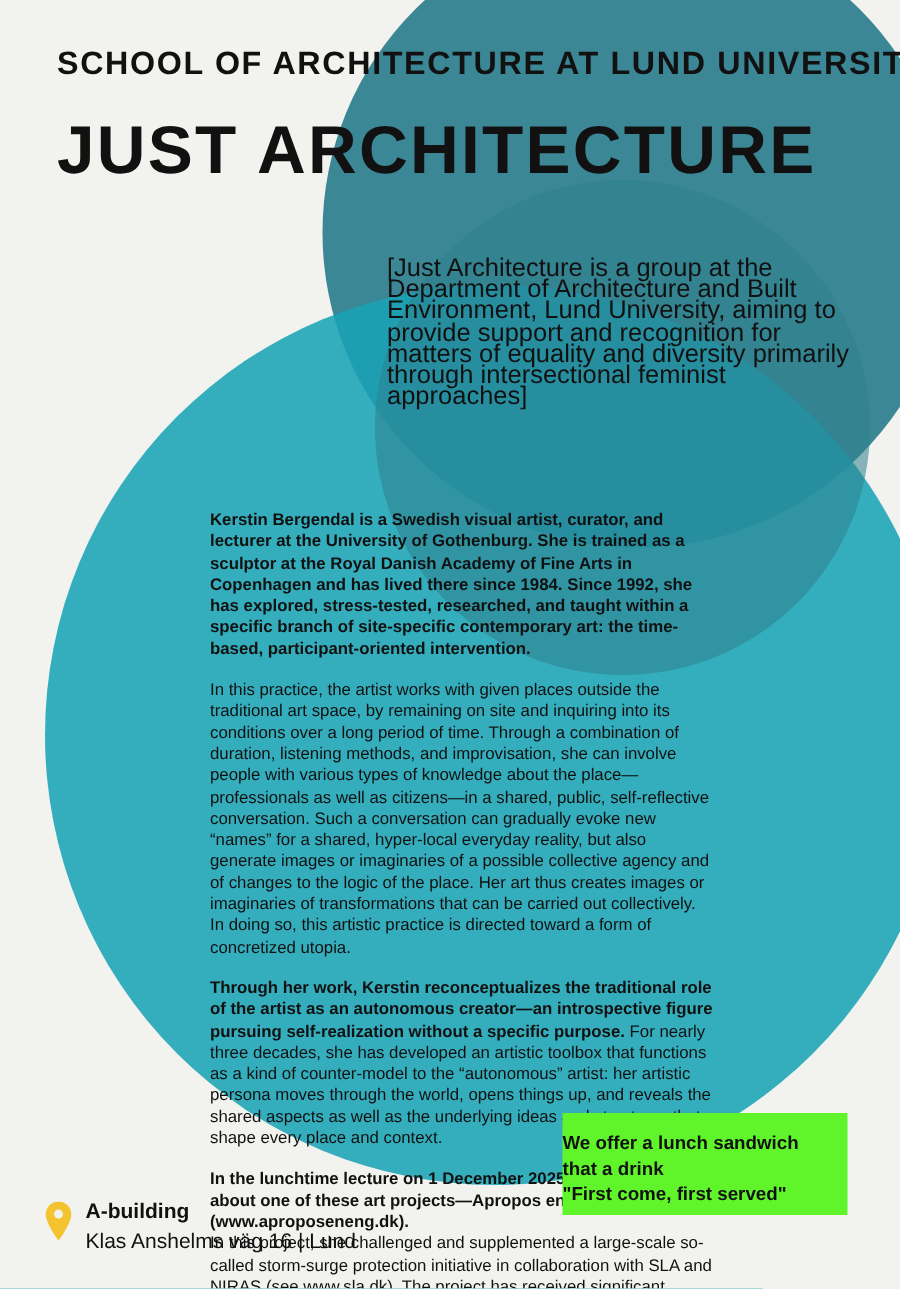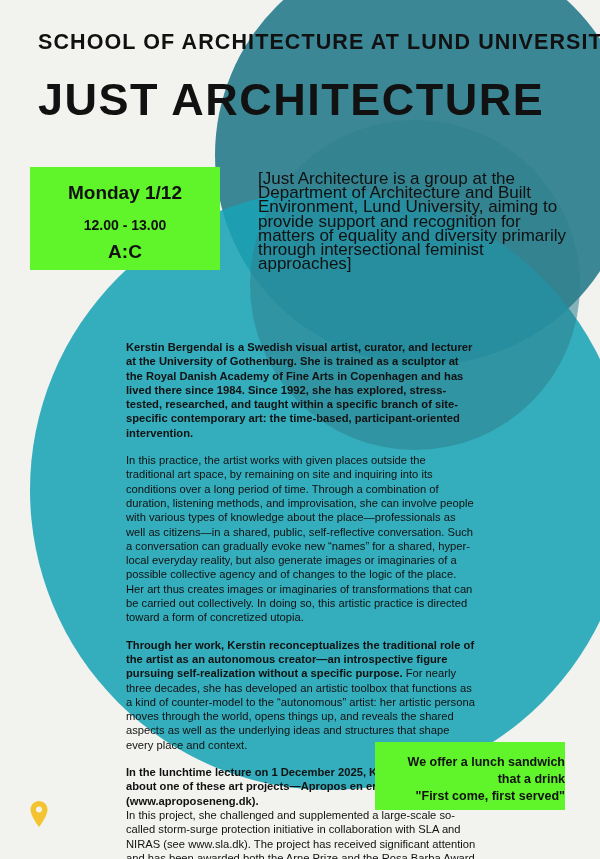--- a/index.html
+++ b/index.html
@@ -115,39 +115,39 @@
   #body-copy {
     position: absolute;
     left: 126px;
     top: 340px;
     width: 350px;
     color: #111111;
     font-size: 11.2px;
     line-height: 14.3px;
   }
   #body-copy p {
-    margin: 0 0 13px 0;
+    margin: 0 0 13px 14px;
   }
   #body-copy .b {
     font-weight: bold;
     text-align: right;
   }
   #body-copy .strong-para {
     font-weight: bold;
   }
 
   
   #lunch-box {
     position: absolute;
     left: 375px;
     top: 742px;
     width: 190px;
     height: 68px;
     background: #5ff52a;
-    text-align: right;
+    text-align: left;
     color: #111111;
     font-size: 12.5px;
     font-weight: bold;
     line-height: 17px;
   }
   #lunch-box .l1 { margin-top: 12px; }
 
   
   #footer {
     position: absolute;
@@ -181,25 +181,20 @@
 
 <div id="poster">
 
   <div class="circle" id="circle-top-right"></div>
   <div class="circle" id="circle-big"></div>
   <div class="circle" id="circle-overlap"></div>
 
   <div id="school-line">SCHOOL OF ARCHITECTURE AT LUND UNIVERSITY</div>
   <div id="main-title">JUST ARCHITECTURE</div>
 
-  <div id="date-box">
-    <div class="d1">Monday 1/12</div>
-    <div class="d2">12.00 - 13.00</div>
-    <div class="d3">A:C</div>
-  </div>
 
   <div id="intro-text">[Just Architecture is a group at the Department of Architecture and Built Environment, Lund University, aiming to provide support and recognition for matters of equality and diversity primarily through intersectional feminist approaches]</div>
 
   <div id="body-copy">
     <p class="strong-para">Kerstin Bergendal is a Swedish visual artist, curator, and lecturer at the University of Gothenburg. She is trained as a sculptor at the Royal Danish Academy of Fine Arts in Copenhagen and has lived there since 1984. Since 1992, she has explored, stress-tested, researched, and taught within a specific branch of site-specific contemporary art: the time-based, participant-oriented intervention.</p>
     <p>In this practice, the artist works with given places outside the traditional art space, by remaining on site and inquiring into its conditions over a long period of time. Through a combination of duration, listening methods, and improvisation, she can involve people with various types of knowledge about the place—professionals as well as citizens—in a shared, public, self-reflective conversation. Such a conversation can gradually evoke new “names” for a shared, hyper-local everyday reality, but also generate images or imaginaries of a possible collective agency and of changes to the logic of the place. Her art thus creates images or imaginaries of transformations that can be carried out collectively. In doing so, this artistic practice is directed toward a form of concretized utopia.</p>
     <p><span class="b">Through her work, Kerstin reconceptualizes the traditional role of the artist as an autonomous creator—an introspective figure pursuing self-realization without a specific purpose.</span><span> For nearly three decades, she has developed an artistic toolbox that functions as a kind of counter-model to the “autonomous” artist: her artistic persona moves through the world, opens things up, and reveals the shared aspects as well as the underlying ideas and structures that shape every place and context.</span></p>
     <p><span class="b">In the lunchtime lecture on 1 December 2025, Kerstin will talk about one of these art projects—Apropos en eng (www.aproposeneng.dk).</span><br><span>In this project, she challenged and supplemented a large-scale so-called storm-surge protection initiative in collaboration with SLA and NIRAS (see www.sla.dk). The project has received significant attention and has been awarded both the Arne Prize and the Rosa Barba Award 2025.</span></p>
   </div>
 
@@ -207,15 +202,19 @@
     <div class="l1">We offer a lunch sandwich</div>
     <div>that a drink</div>
     <div>"First come, first served"</div>
   </div>
 
   <div id="footer">
     <svg id="pin-icon" viewBox="0 0 18 26">
       <path d="M9 0C4.3 0 0.5 3.8 0.5 8.5C0.5 15 9 26 9 26C9 26 17.5 15 17.5 8.5C17.5 3.8 13.7 0 9 0Z" fill="#f4c430"></path>
       <circle cx="9" cy="8.4" r="3" fill="#f2f2ef"></circle>
     </svg>
+    <div id="footer-text">
+      <div class="f1">A-building</div>
+      <div class="f2">Klas Anshelms väg 16 | Lund</div>
+    </div>
   </div>
 
 </div>
 
 </body></html>

